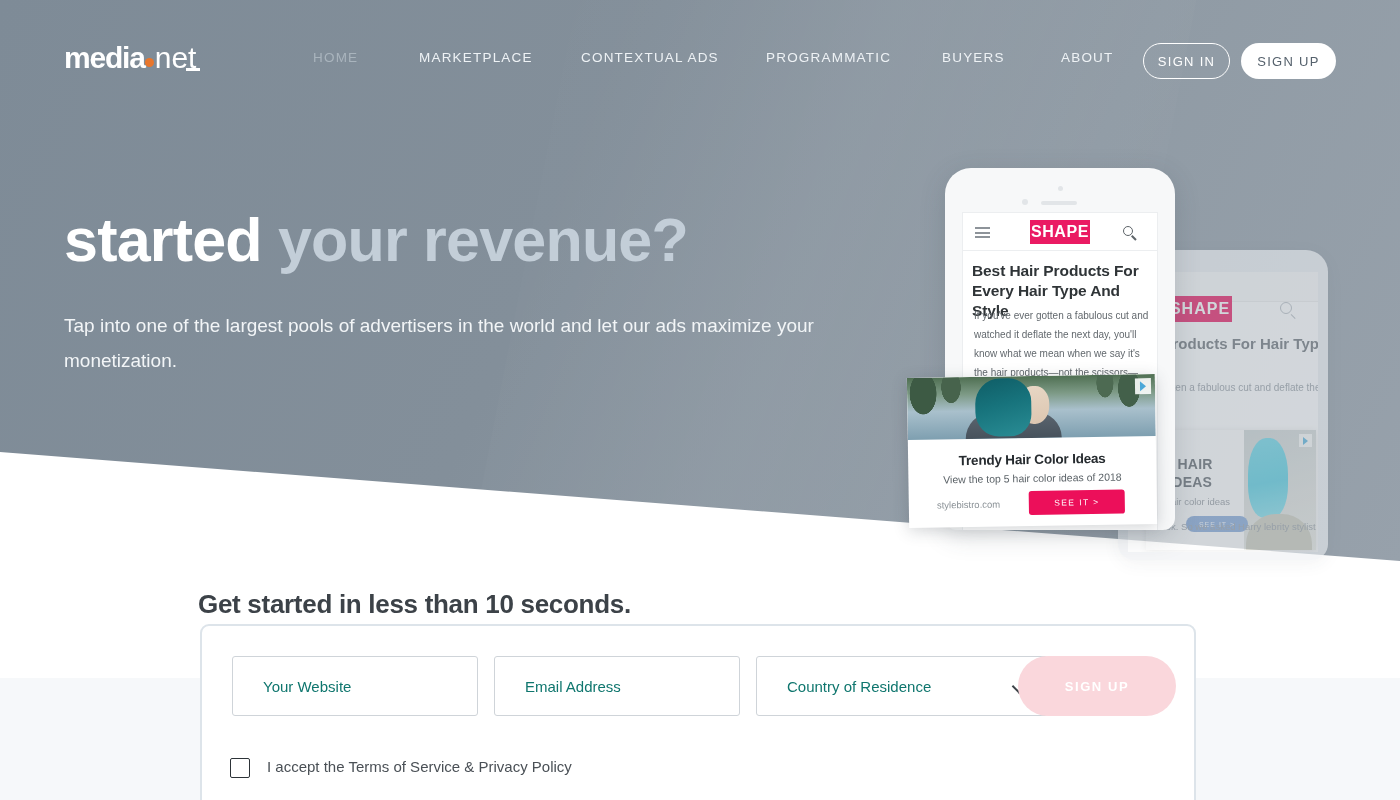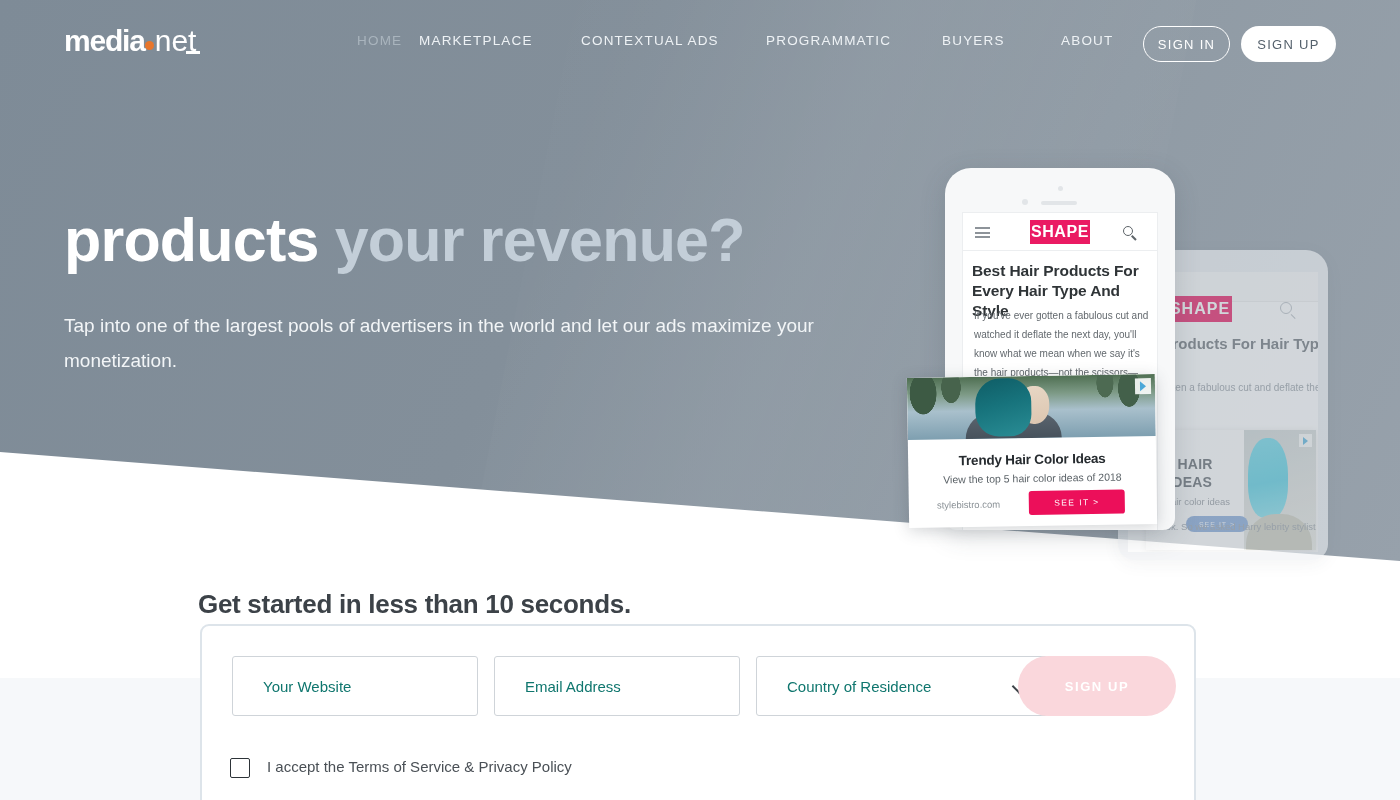--- a/index.html
+++ b/index.html
@@ -23,21 +23,21 @@
     pointer-events: none;
   }
   
   .hero-cut {
     position: absolute; left: 0; top: 430px; width: 1400px; height: 145px;
     background: #ffffff;
     clip-path: polygon(0 22px, 1400px 131px, 1400px 145px, 0 145px);
   }
 
   
-  .nav { position: absolute; left: 0; top: 0; width: 1400px; height: 88px; }
+  .nav { position: absolute; left: 0; top: 17px; width: 1400px; height: 88px; }
   .logo {
     position: absolute; left: 64px; top: 24px;
     font-size: 30px; line-height: 34px; color: #ffffff; white-space: nowrap;
     letter-spacing: -0.5px;
   }
   .logo .lg-bold { font-weight: bold; letter-spacing: -1.2px; }
   .logo .lg-dot {
     display: inline-block; width: 9px; height: 9px; border-radius: 50%;
     background: #e8762c; margin: 0 1px 1px 0; vertical-align: baseline;
   }
@@ -272,35 +272,35 @@
   </div>
   <div class="hero-cut"></div>
 
   <div class="nav">
     <div class="logo">
       <span class="lg-bold">media</span><span class="lg-dot"></span><span class="lg-light">net</span>
       <span class="lg-underscore"></span>
     </div>
 
     <div class="navlinks">
-      <div class="navlink dim" style="left:13px;margin-left:44px;">HOME</div>
+      <div class="navlink dim" style="left:13px;">HOME</div>
       <div class="navlink" style="left:119px;">MARKETPLACE</div>
       <div class="navlink" style="left:281px;">CONTEXTUAL ADS</div>
       <div class="navlink" style="left:466px;">PROGRAMMATIC</div>
       <div class="navlink" style="left:642px;">BUYERS</div>
       <div class="navlink" style="left:761px;">ABOUT</div>
     </div>
 
     <div class="nav-btn btn-signin">SIGN IN</div>
     <div class="nav-btn btn-signup">SIGN UP</div>
   </div>
 
   <div class="headline">
     <br>
-    <span class="hl-bright">products</span>
+    <span class="hl-bright">started</span>
     <span>your revenue?</span>
   </div>
   <div class="subcopy">Tap into one of the largest pools of advertisers in the world and let our ads maximize your monetization.</div>
 
   <div class="mock phone-back">
     <div class="pb-screen">
       <div class="pb-bar"></div>
       <div class="pb-shape">SHAPE</div>
       <div class="pb-search"></div>
       <div class="pb-h">air Products For Hair Type And Style</div>

